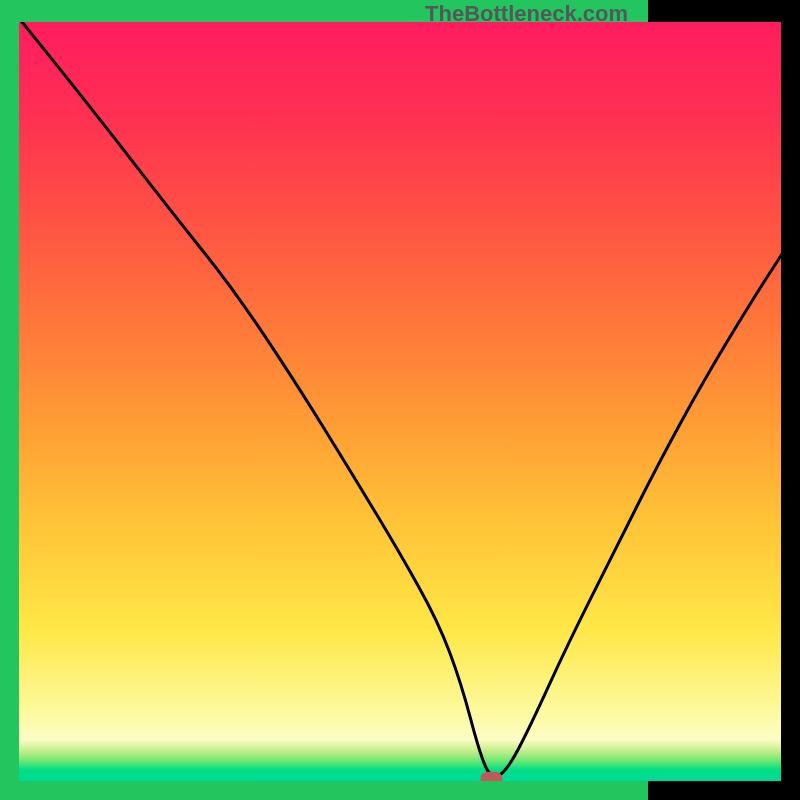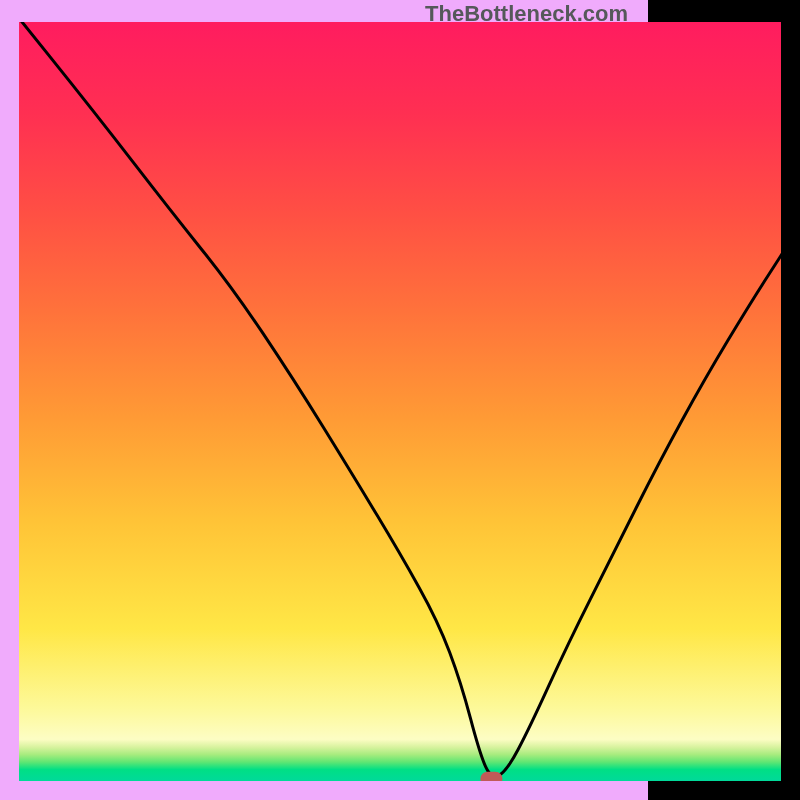--- a/index.html
+++ b/index.html
@@ -9,21 +9,21 @@
     height: 800px;
     background: #000;
     overflow: hidden;
   }
   .frame {
     position: absolute;
     left: 0;
     top: 0;
     width: 648px;
     height: 800px;
-    background: #f0abfc;
+    background: #22c55e;
   }
   .plot-area {
     position: absolute;
     left: 19px;
     top: 22px;
     width: 762px;
     height: 759px;
     overflow: hidden;
   }
   .watermark {

